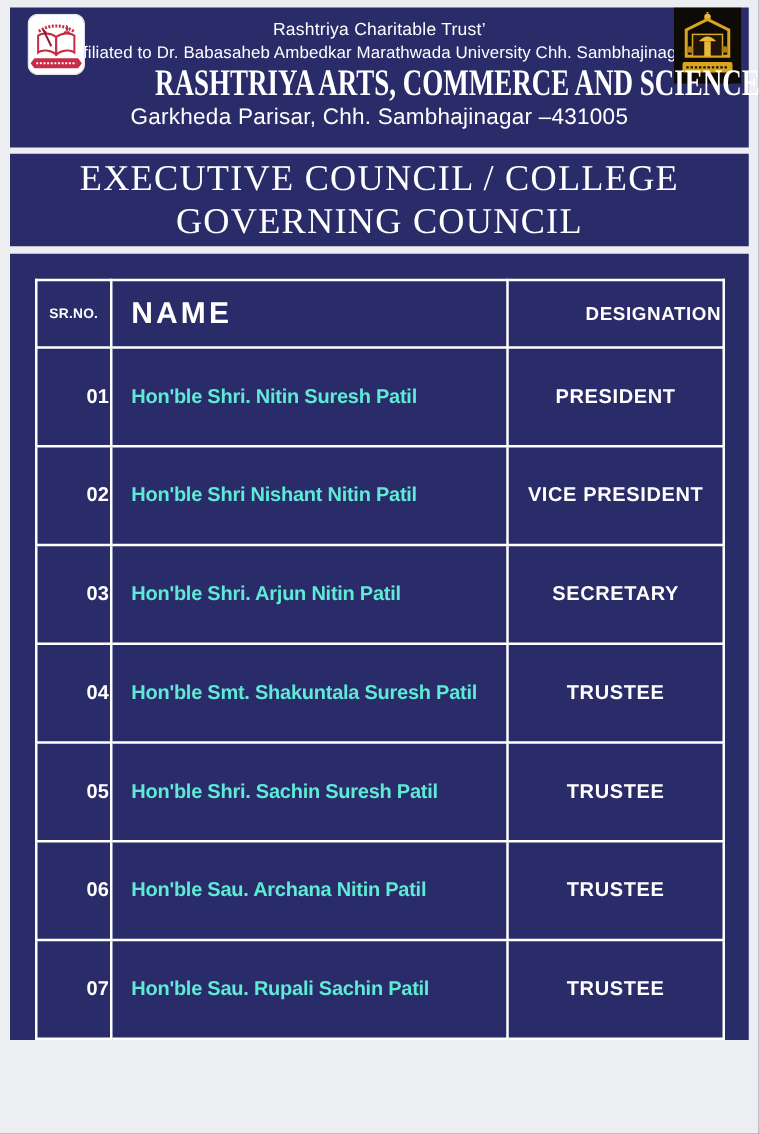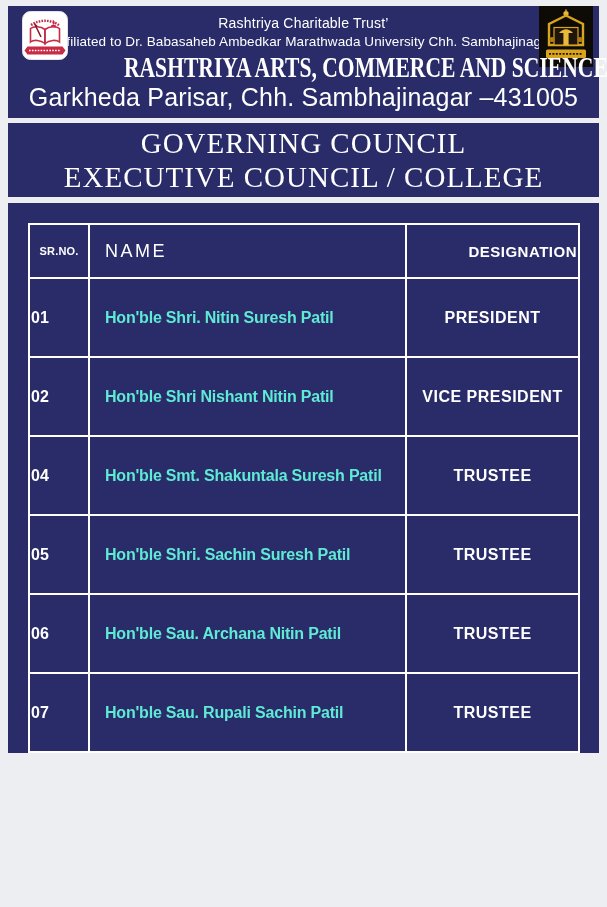--- a/index.html
+++ b/index.html
@@ -17,40 +17,40 @@
 
   
   .header-block{position:relative;height:112px;flex:0 0 auto;}
   .logo-left{position:absolute;left:14px;top:5px;}
   .logo-right{position:absolute;right:6px;top:0;}
   .trust-name{padding-top:9px;text-align:center;font-size:14px;letter-spacing:.2px;}
   .affiliation{margin-top:3px;text-align:center;font-size:13.5px;letter-spacing:.1px;}
   .college-name{margin-top:2px;text-align:center;white-space:nowrap;
     font-family:"Liberation Serif",serif;font-weight:bold;font-size:30px;line-height:32px;}
   .college-name span{display:inline-block;transform:scaleX(.72);transform-origin:50% 50%;}
-  .address{margin-top:0;text-align:center;font-size:25px;letter-spacing:.2px;}
+  .address{margin-top:0;text-align:center;font-size:18px;letter-spacing:.2px;}
 
   
   .title-block{
     margin-top:5px;height:74px;flex:0 0 auto;
     display:flex;flex-direction:column;justify-content:center;align-items:center;
     font-family:"Liberation Serif",serif;font-size:29px;line-height:34px;letter-spacing:1px;
     text-align:center;
   }
 
   
   .body-block{margin-top:6px;flex:1 1 auto;box-sizing:border-box;padding:20px 0 0 20px;}
   table{border-collapse:collapse;width:550px;table-layout:fixed;padding-left:27px;}
   th,td{border:2.5px solid #ffffff;color:#ffffff;vertical-align:middle;}
   thead tr{height:54px;}
   tbody tr{height:79px;}
   th.col-sr{font-size:11px;font-weight:bold;text-align:center;letter-spacing:.2px;}
-  th.col-name{font-size:18px;font-weight:normal;text-align:left;padding-left:15px;letter-spacing:2.5px;}
+  th.col-name{font-size:24px;font-weight:bold;text-align:left;padding-left:15px;letter-spacing:2.5px;}
   th.col-desig{font-size:15px;font-weight:bold;text-align:right;letter-spacing:.5px;margin-top:12px;}
-  td.col-sr{font-size:16px;font-weight:bold;text-align:left;}
+  td.col-sr{font-size:16px;font-weight:bold;text-align:right;}
   td.col-name{font-size:16px;font-weight:bold;text-align:left;padding-left:15px;letter-spacing:-.2px;color:#5eead4;}
   td.col-desig{font-size:16px;font-weight:bold;text-align:center;letter-spacing:.5px;}
 </style>
 </head>
 <body>
 
 <div class="page">
 
   <header class="block header-block">
 
@@ -94,22 +94,22 @@
 
     <div class="trust-name">Rashtriya Charitable Trust’</div>
     <div class="affiliation">Affiliated to Dr. Babasaheb Ambedkar Marathwada University Chh. Sambhajinagar</div>
     <div class="college-name">
       <span>RASHTRIYA ARTS, COMMERCE AND SCIENCE COLLEGE</span>
     </div>
     <div class="address">Garkheda Parisar, Chh. Sambhajinagar –431005</div>
   </header>
 
   <section class="block title-block">
+    <div>EXECUTIVE COUNCIL / COLLEGE</div>
     <div>GOVERNING COUNCIL</div>
-    <div>EXECUTIVE COUNCIL / COLLEGE</div>
   </section>
 
   <section class="block body-block">
     <table>
       <colgroup>
         <col style="width:60px">
         <col style="width:317px">
         <col style="width:173px">
       </colgroup>
       <thead>
@@ -125,20 +125,25 @@
     <td class="col-name">Hon'ble Shri. Nitin Suresh Patil</td>
     <td class="col-desig">PRESIDENT</td>
   </tr>
 
   <tr>
     <td class="col-sr">02</td>
     <td class="col-name">Hon'ble Shri Nishant Nitin Patil</td>
     <td class="col-desig">VICE PRESIDENT</td>
   </tr>
 
+  <tr>
+    <td class="col-sr">03</td>
+    <td class="col-name">Hon'ble Shri. Arjun Nitin Patil</td>
+    <td class="col-desig">SECRETARY</td>
+  </tr>
 
   <tr>
     <td class="col-sr">04</td>
     <td class="col-name">Hon'ble Smt. Shakuntala Suresh Patil</td>
     <td class="col-desig">TRUSTEE</td>
   </tr>
 
   <tr>
     <td class="col-sr">05</td>
     <td class="col-name">Hon'ble Shri. Sachin Suresh Patil</td>

